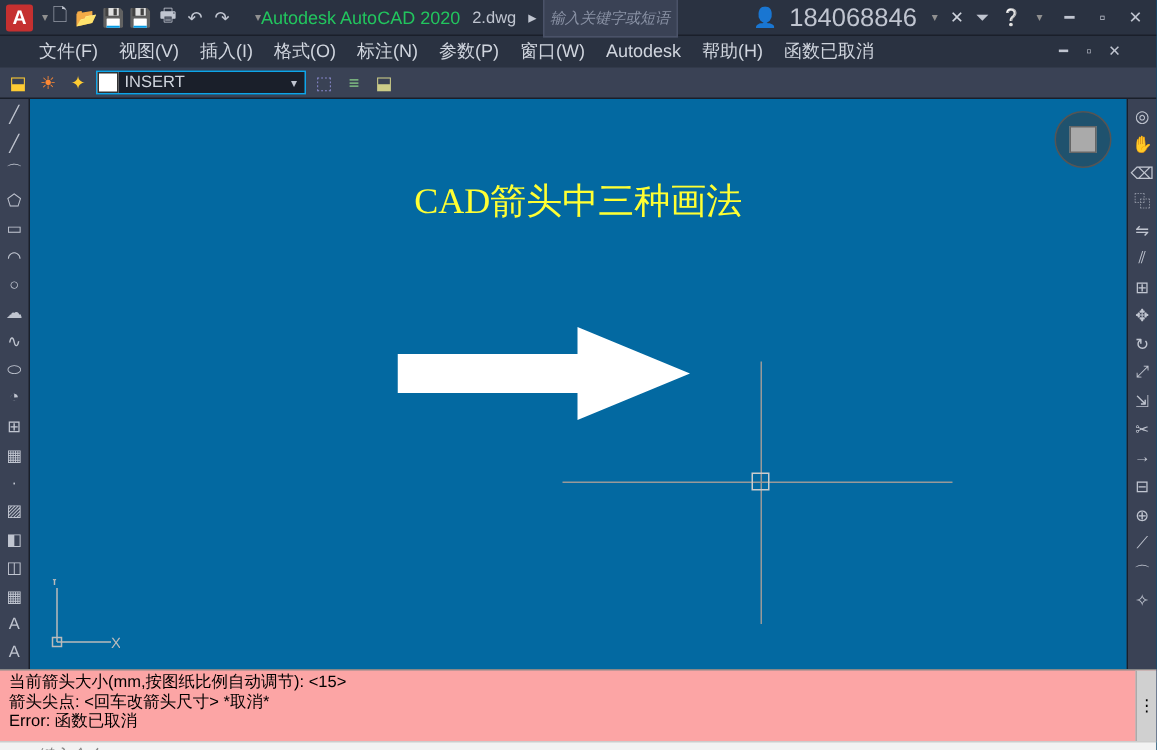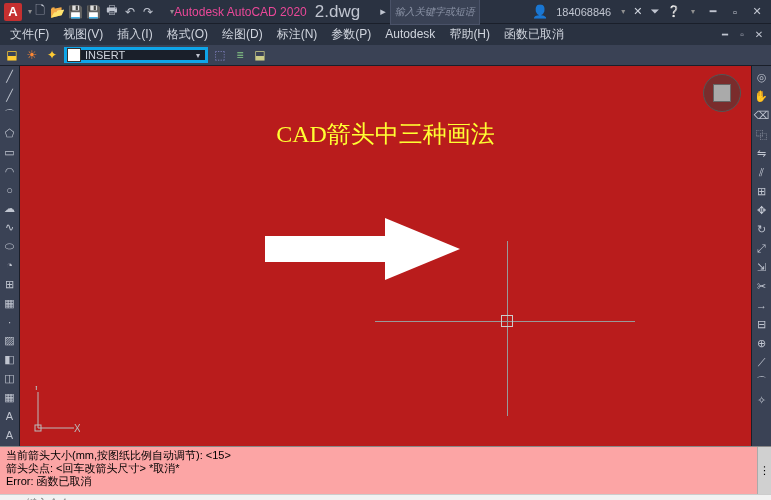--- a/index.html
+++ b/index.html
@@ -1,45 +1,45 @@
 <!DOCTYPE html>
 <html><head>
 <meta charset="utf-8">
 <style>
 *{margin:0;padding:0;box-sizing:border-box;font-family:"Microsoft YaHei",Arial,sans-serif;user-select:none}
 body{width:771px;height:500px;background:#2a3241;overflow:hidden;font-size:11px;color:#d0d5de}
 .titlebar{height:24px;background:#2a3241;display:flex;align-items:center;padding:0 4px;border-bottom:1px solid #1a1f2a}
 .logo{width:18px;height:18px;background:#c53030;color:#fff;font-weight:bold;font-size:13px;text-align:center;line-height:18px;border-radius:2px;margin-right:4px}
 .qat{display:flex;gap:2px;margin-right:12px}
 .qat-btn{width:16px;height:16px;display:flex;align-items:center;justify-content:center;cursor:pointer;color:#c0c5d0;font-size:12px}
-.title-text{color:#ec4899;font-size:12px;margin-right:8px}
-.file-name{color:#c0c5d0;font-size:17px;margin-right:20px}
+.title-text{color:#22c55e;font-size:12px;margin-right:8px}
+.file-name{color:#c0c5d0;font-size:11px;margin-right:8px}
 .search-box{width:90px;height:16px;background:#3a4255;border:1px solid #4a5268;font-size:10px;color:#8a92a5;padding:12px 4px;font-style:italic;display:flex;align-items:center}
 .caret{font-size:8px;color:#909090;margin-left:2px}
 .title-right{margin-left:auto;display:flex;align-items:center;gap:8px}
 .user-icon{color:#c0c5d0;font-size:13px}
-.user-id{color:#c0c5d0;font-size:11px}
+.user-id{color:#c0c5d0;font-size:17px}
 .win-btns{display:flex;gap:2px}
 .win-btn{width:20px;height:16px;display:flex;align-items:center;justify-content:center;cursor:pointer;color:#c0c5d0;font-size:11px}
-.menubar{height:20px;background:#2a3241;display:flex;align-items:center;padding:0 4px;gap:2px}
+.menubar{height:20px;background:#2a3241;display:flex;align-items:center;padding:0 20px;gap:2px}
 .menu-item{padding:2px 6px;color:#d0d5de;font-size:12px;cursor:pointer}
 .doc-ctrl{margin-left:auto;display:flex;gap:1px}
 .doc-btn{width:16px;height:14px;display:flex;align-items:center;justify-content:center;font-size:10px;cursor:pointer;color:#c0c5d0}
 .toolbar2{height:22px;background:#3a4255;display:flex;align-items:center;padding:0 4px;gap:4px;border-top:1px solid #2a3241;border-bottom:1px solid #1a1f2a}
 .tb2-icon{width:16px;height:16px;display:flex;align-items:center;justify-content:center;cursor:pointer;font-size:12px}
 .yellow{color:#ffcc33}
 .orange{color:#ff8833}
-.insert-combo{display:flex;align-items:center;background:#1a1f2a;border:3px solid #0ea5e9;height:16px}
+.insert-combo{display:flex;align-items:center;background:#1a1f2a;border:1px solid #0ea5e9;height:16px}
 .insert-color{width:14px;height:14px;background:#fff;border:1px solid #333}
 .insert-text{width:110px;padding:0 4px;color:#d0d5de;font-size:11px}
 .insert-arrow{width:14px;color:#c0c5d0;font-size:8px;text-align:center}
 .workspace{display:flex;height:380px}
 .left-toolbar{width:20px;background:#3a4255;display:flex;flex-direction:column;padding:2px 0;gap:1px;border-right:1px solid #1a1f2a}
 .tool-btn{width:18px;height:18px;margin:0 auto;display:flex;align-items:center;justify-content:center;cursor:pointer;color:#c0c5d0;font-size:11px}
-.canvas-area{flex:1;background:#b91c1c;position:relative}
+.canvas-area{flex:1;background:#0369a1;position:relative}
 .right-toolbar{width:20px;background:#3a4255;display:flex;flex-direction:column;padding:2px 0;gap:1px;border-left:1px solid #1a1f2a}
 .canvas-title{position:absolute;top:52px;left:50%;transform:translateX(-50%);color:#ffff33;font-size:24px;font-family:SimSun,serif;font-weight:normal}
 .arrow-shape{position:absolute;top:148px;left:245px}
 .crosshair{position:absolute;top:175px;left:405px;pointer-events:none}
 .crosshair-h{position:absolute;width:260px;height:1px;background:#999;top:80px;left:-50px}
 .crosshair-v{position:absolute;width:1px;height:175px;background:#999;top:0;left:82px}
 .crosshair-box{position:absolute;width:12px;height:12px;border:1px solid #ccc;top:74px;left:76px}
 .ucs{position:absolute;bottom:10px;left:10px}
 .nav-cube{position:absolute;top:8px;right:8px;width:40px;height:40px}
 .cube-outer{width:38px;height:38px;border:1px solid #555;border-radius:50%;display:flex;align-items:center;justify-content:center;background:rgba(60,60,60,0.5)}
@@ -84,23 +84,23 @@
       <div class="win-btn">✕</div>
     </div>
   </div>
 </div>
 
 <div class="menubar">
   <div class="menu-item">文件(F)</div>
   <div class="menu-item">视图(V)</div>
   <div class="menu-item">插入(I)</div>
   <div class="menu-item">格式(O)</div>
-  <div class="menu-item">绘图(D)</div>
   <div class="menu-item">标注(N)</div>
   <div class="menu-item">参数(P)</div>
+  <div class="menu-item">窗口(W)</div>
   <div class="menu-item">Autodesk</div>
   <div class="menu-item">帮助(H)</div>
   <div class="menu-item">函数已取消</div>
   <div class="doc-ctrl">
     <div class="doc-btn">━</div>
     <div class="doc-btn">▫</div>
     <div class="doc-btn">✕</div>
   </div>
 </div>
 

